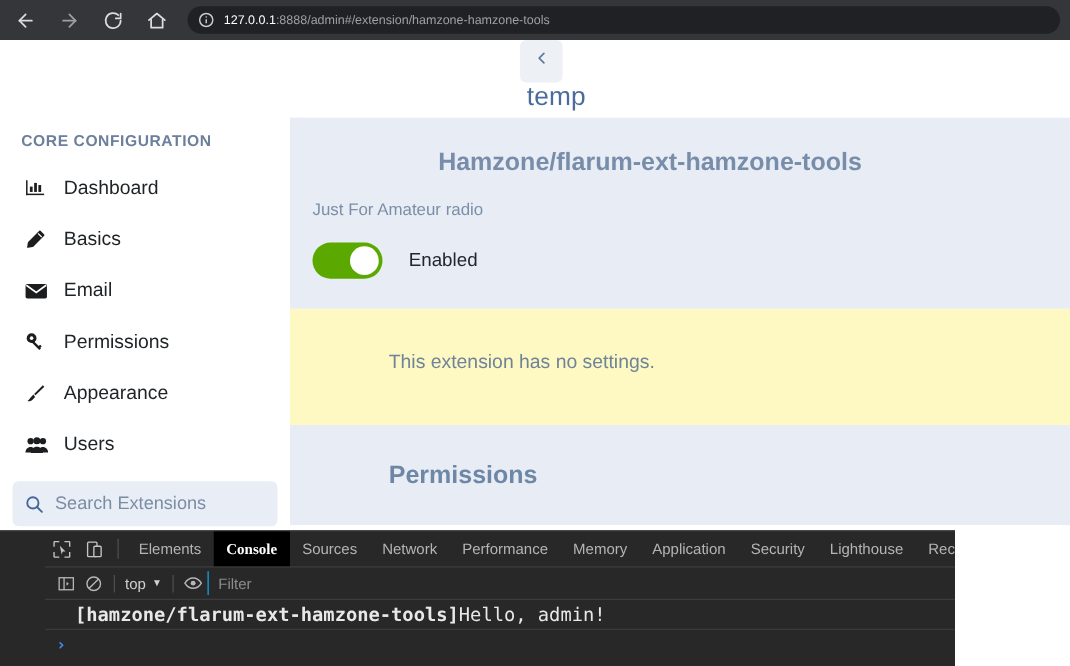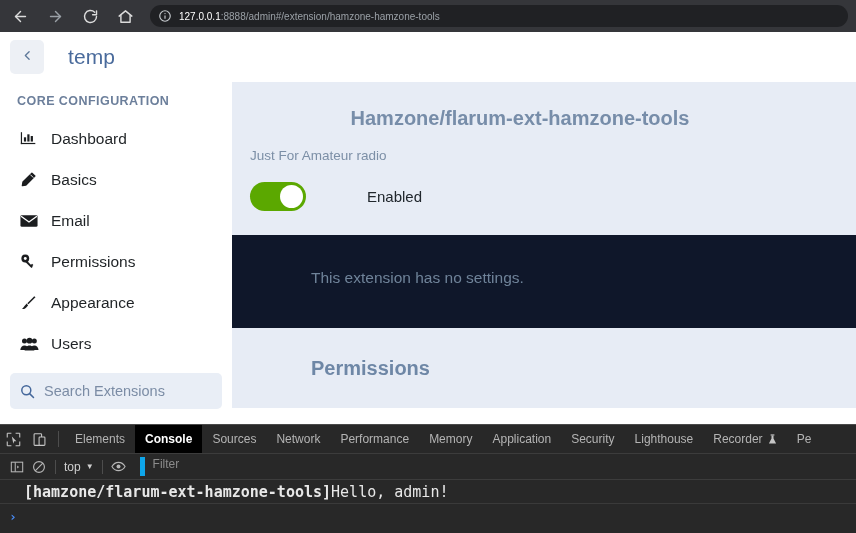--- a/index.html
+++ b/index.html
@@ -39,24 +39,25 @@
   }
   .url-host { color: #ffffff; }
 
   
   .page {
     position: absolute; top: 32px; left: 0; width: 856px; height: 392px;
     background: #ffffff;
     overflow: hidden;
   }
   .page-header {
-    height: 50px;
+    height: 62px;
     display: flex; align-items: center;
     padding-left: 10px;
     background: #ffffff;
+    flex-direction: column;
   }
   .back-button {
     width: 34px; height: 34px;
     background: #edf0f5;
     border-radius: 5px;
     display: flex; align-items: center; justify-content: center;
     flex-shrink: 0;
   }
   .page-title {
     margin-left: 24px;
@@ -138,40 +139,40 @@
   .ext-title {
     font-size: 20px; font-weight: bold; color: #778da9;
     text-align: center; padding-right: 100px;
   }
   .ext-desc {
     font-size: 13.5px; color: #7c8fa6;
     margin-top: 18px; margin-left: -34px;
   }
   .toggle-row {
     display: flex; align-items: center;
-    margin-top: 19px; margin-left: -34px; gap: 40px;
+    margin-top: 19px; margin-left: -34px;
   }
   .toggle {
     width: 56px; height: 29px;
     background: #5ba800;
     border-radius: 15px;
     position: relative;
     flex-shrink: 0;
   }
   .toggle-knob {
     position: absolute; top: 3px; right: 3px;
     width: 23px; height: 23px;
     background: #ffffff; border-radius: 50%;
   }
   .toggle-label {
     margin-left: 21px;
     font-size: 15px; color: #21272d;
   }
   .white-band {
-    background: #0f172a;
+    background: #fef9c3;
     padding: 34px 0 0 52px;
     height: 93px;
   }
   .no-settings { font-size: 15.5px; color: #6f8399; margin-left: 27px; }
   .perm-band {
     background: #e7ecf5;
     height: 80px;
     display: flex; align-items: center;
     padding-left: 79px;
   }
@@ -179,24 +180,25 @@
   .cut-text {
     background: #ffffff;
     padding-left: 79px; padding-top: 14px;
     height: 22px;
     overflow: hidden;
   }
 
   
   .devtools {
     position: absolute; top: 424px; left: 0;
-    width: 856px; height: 109px;
+    width: 764px; height: 109px;
     background: #282828;
     border-top: 1px solid #4a4a4a;
     font-family: "Liberation Sans", sans-serif;
+    padding-left: 36px;
   }
   .dt-tabbar {
     height: 29px;
     display: flex; align-items: center;
     border-bottom: 1px solid #3c3c3c;
     overflow: hidden;
   }
   .dt-tool-icon {
     width: 26px; height: 26px;
     display: flex; align-items: center; justify-content: center;
@@ -206,21 +208,21 @@
     width: 1px; height: 16px; background: #4d4d4d; margin: 0 6px;
     flex-shrink: 0;
   }
   .dt-tab {
     height: 29px;
     padding: 0 10px;
     display: flex; align-items: center;
     font-size: 12px; color: #b4b4b4;
     white-space: nowrap; flex-shrink: 0;
   }
-  .dt-tab.active { background: #000000; color: #ffffff; font-weight: bold; }
+  .dt-tab.active { background: #000000; color: #ffffff; font-weight: bold; font-family: Liberation Serif, serif; }
   .flask-icon { margin-left: 5px; display: flex; color: #c5c5c5; }
 
   .dt-consolebar {
     height: 26px;
     display: flex; align-items: center;
     border-bottom: 1px solid #3c3c3c;
     padding-left: 6px;
   }
   .cb-icon {
     width: 22px; height: 22px;
@@ -229,23 +231,23 @@
   }
   .cb-sep { width: 1px; height: 14px; background: #4d4d4d; margin: 0 5px; flex-shrink: 0; }
   .cb-select {
     display: flex; align-items: center;
     font-size: 12px; color: #d0d0d0;
     padding: 0 3px; flex-shrink: 0;
   }
   .cb-caret { margin-left: 5px; font-size: 8px; }
   .cb-filter {
     flex: 1; height: 19px;
-    border-left: 5px solid #0ea5e9;
-    display: flex; align-items: flex-start;
-    padding-left: 8px; margin-left: 10px;
+    border-left: 1px solid #0ea5e9;
+    display: flex; align-items: center;
+    padding-left: 8px; margin-left: 0;
   }
   .cb-filter span { font-size: 12px; color: #8c8c8c; }
 
   .console-output { padding-top: 0; }
   .console-msg {
     height: 24px;
     display: flex; align-items: center;
     padding-left: 24px;
     border-bottom: 1px solid #3a3a3a;
     font-family: "DejaVu Sans Mono", monospace;

